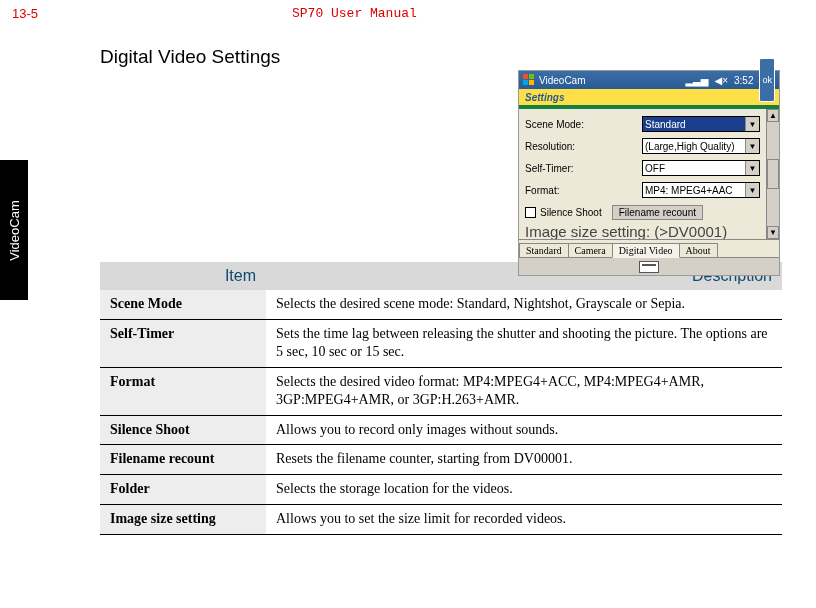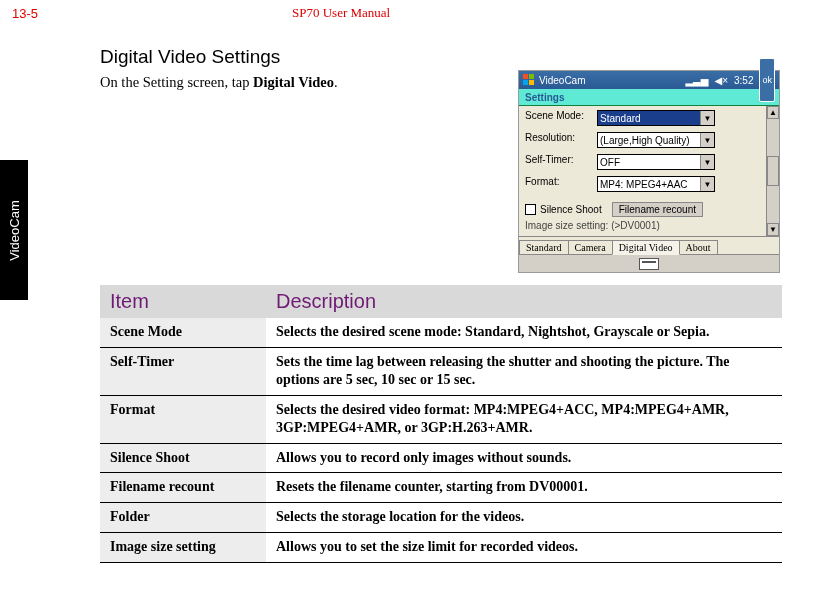--- a/index.html
+++ b/index.html
@@ -1,87 +1,84 @@
 <!DOCTYPE html>
 <html><head>
 <meta charset="utf-8">
 <style>
   * { box-sizing: border-box; margin: 0; padding: 0; }
   html, body { width: 816px; height: 608px; background: #fff; font-family: "Times New Roman", serif; color: #000; }
   .page { position: relative; width: 816px; height: 608px; }
 
   .topbar { display: flex; align-items: center; height: 24px; padding: 2px 12px 0 12px; }
   .pagenum { color: #d00; font-family: Arial, sans-serif; font-size: 13px; width: 280px; }
-  .manual-title { color: #d00; font-family: Liberation Serif, serif; font-size: 13px; }
+  .manual-title { color: #d00; font-family: Liberation Mono, monospace; font-size: 13px; }
 
   .side-tab { position: absolute; left: 0; top: 160px; width: 28px; height: 140px; background: #000; color: #fff; display: flex; align-items: center; justify-content: center; }
   .side-tab span { transform: rotate(-90deg); white-space: nowrap; font-family: Arial, sans-serif; font-size: 13px; }
 
   .content { padding: 16px 34px 0 100px; }
   .gap-above { height: 6px; }
   .section-title { font-family: Arial, sans-serif; font-size: 19px; font-weight: 400; margin-bottom: 6px; }
   .intro { font-size: 14.5px; }
   .intro b { font-weight: bold; }
 
   .screenshot-wrap { position: absolute; right: 36px; top: 70px; width: 262px; border: 1px solid #999; background: #fff; }
   .ss-titlebar { display: flex; align-items: center; background: linear-gradient(#3a6ea5,#2a5a95); height: 18px; padding: 0 4px; font-family: Tahoma, Arial, sans-serif; font-size: 10px; color: #fff; }
   .ss-titlebar .flag { width: 12px; height: 12px; margin-right: 4px; display:inline-block; }
   .flag svg { display:block; }
   .ss-title-right { margin-left: auto; display: flex; align-items: center; gap: 6px; font-size: 10px; }
   .ss-ok { background:#3a6ea5; border:1px solid #fff; border-radius:2px; padding:16px 2px; font-size:9px; }
-  .ss-subheader { background: #5eead4; color: #2a5a95; font-family: Tahoma, Arial, sans-serif; font-size: 10px; font-weight: bold; padding: 3px 6px 2px 6px; border-bottom:1px solid #15803d; }
+  .ss-subheader { background: #fde047; color: #2a5a95; font-family: Tahoma, Arial, sans-serif; font-size: 10px; font-weight: bold; padding: 3px 6px 2px 6px; border-bottom:4px solid #15803d;font-style:italic; }
   .ss-body { position: relative; background: #ece9d8; font-family: Tahoma, Arial, sans-serif; font-size: 10px; }
   .ss-form { padding: 4px 2px 0 6px; }
-  .frow { display: flex; align-items: flex-start; height: 22px; }
+  .frow { display: flex; align-items: center; height: 22px; gap: 45px; }
   .flabel { width: 72px; color:#000; }
   .fselect { flex: 0 0 118px; height: 16px; background:#fff; border:1px solid #000; display:flex; align-items:center; padding:0 2px; position:relative; }
   .fselect.blue { background:#1a3e8c; color:#fff; }
   .fselect .arrow { position:absolute; right:0; top:0; width:14px; height:14px; background:#d4d0c8; border-left:1px solid #888; display:flex; align-items:center; justify-content:center; font-size:8px; color:#000;}
   .checkrow { display:flex; align-items:center; gap:4px; height:22px; }
   .checkbox { width:11px; height:11px; border:1px solid #000; background:#fff; }
   .btn-recount { border:1px solid #888; background:#d4d0c8; padding:1px 6px; font-size:10px; margin-left:6px; }
-  .imgsizerow { height: 16px; font-size:10px; padding-left:0; color:#444; overflow:hidden; white-space:nowrap; }
+  .imgsizerow { height: 16px; font-size:15px; padding-left:0; color:#444; overflow:hidden; white-space:nowrap; }
   .ss-tabs { display:flex; border-top:1px solid #888; background:#ece9d8; font-size:10px; height:18px; align-items:flex-end;}
   .tab { border:1px solid #888; border-bottom:none; background:#ece9d8; padding:1px 6px; margin-right:-1px; }
   .tab.active { background:#f5f3e9; position:relative; top:1px; border-bottom:1px solid #f5f3e9; }
   .ss-bottombar { height:18px; background:#d4d0c8; border-top:1px solid #888; display:flex; align-items:center; justify-content:center; }
   .ss-kbd { display:inline-block; width:20px; height:12px; border:1px solid #555; background:#fff; position:relative;}
   .ss-kbd::after{content:"";position:absolute;left:2px;right:2px;top:2px;bottom:2px;border-top:2px solid #555;}
   .ss-scroll { position:absolute; right:0; top:0; bottom:0; width:13px; background:#d4d0c8; border-left:1px solid #888; display:flex; flex-direction:column; justify-content:space-between; }
   .ss-scroll .sbtn { height:13px; border:1px solid #888; background:#d4d0c8; font-size:8px; display:flex; align-items:center; justify-content:center;}
   .ss-scroll .thumb { height:30px; border:1px solid #888; background:#d4d0c8; }
 
   .table-wrap { margin-top: 194px; }
   table.settings { width: 100%; border-collapse: collapse; font-size: 14px; }
-  table.settings thead th { text-align:left; font-family: Arial, sans-serif; font-weight: 400; font-size: 20px; background:#d9d9d9; color:#701a75; padding:5px 10px; }
+  table.settings thead th { text-align:right; font-family: Arial, sans-serif; font-weight: 400; font-size: 16px; background:#d9d9d9; color:#0c4a6e; padding:5px 10px; }
   table.settings thead th:first-child { width: 166px; }
   table.settings tbody tr { border-bottom: 1.5px solid #000; }
-  table.settings tbody td { padding: 5px 10px 6px 10px; vertical-align: top; font-size: 14px; line-height: 1.28; font-weight: bold; }
+  table.settings tbody td { padding: 5px 10px 6px 10px; vertical-align: top; font-size: 14px; line-height: 1.28; }
   table.settings tbody td.item { font-weight: bold; background:#ededed; font-family: Liberation Serif, serif; }
   table.settings tbody td.desc { font-family: "Times New Roman", serif; }
 </style>
 </head>
 <body>
 <div class="page">
 
 <div class="topbar">
   <div class="pagenum">13-5</div>
   <div class="manual-title">SP70 User Manual</div>
 </div>
 
 <div class="side-tab">
   <span>VideoCam</span>
 </div>
 
 <div class="content">
   <div class="gap-above"></div>
   <div class="section-title">Digital Video Settings</div>
-  <div class="intro">
-    <span>On the Setting screen, tap </span><b>Digital Video</b><span>.</span>
-  </div>
 
   <div class="table-wrap">
     <table class="settings">
       <thead>
         <tr>
           <th>Item</th>
           <th>Description</th>
         </tr>
       </thead>
       <tbody>

